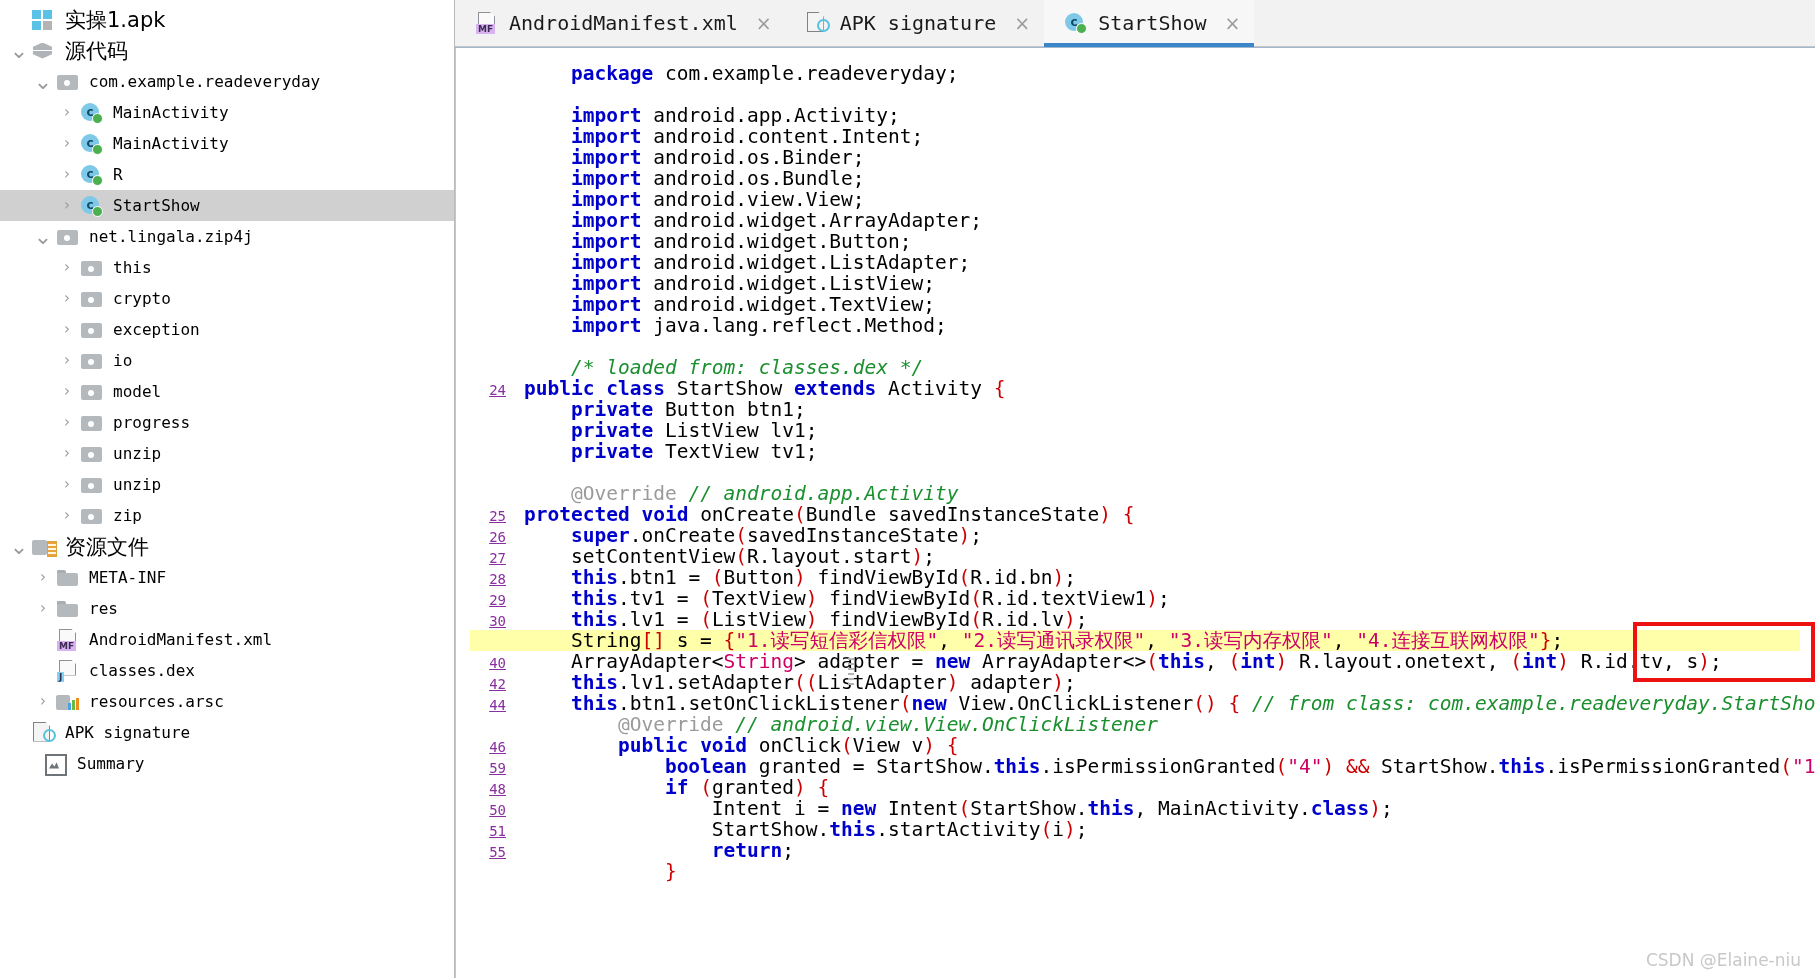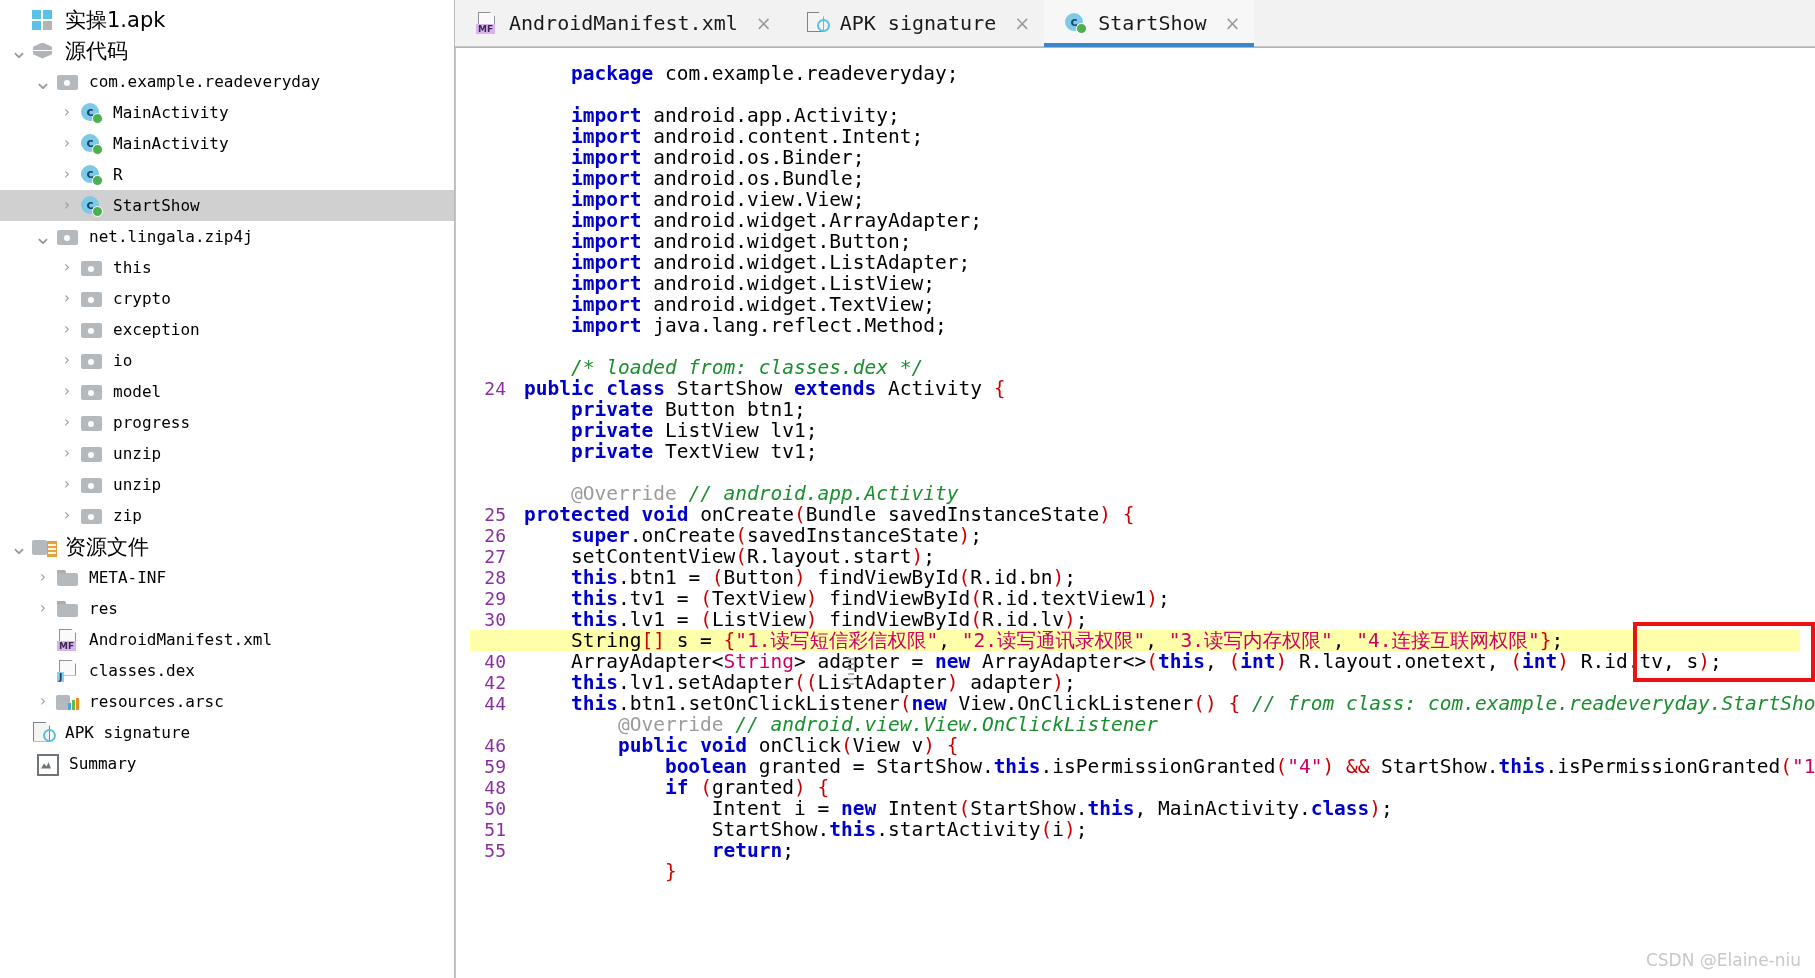--- a/index.html
+++ b/index.html
@@ -222,22 +222,23 @@
     tab-size: 4;
   }
   .cl { display: block; height: 21px; position: relative; }
   .cl.hl { background: #ffffaa; }
   .ln {
     display: inline-block;
     width: 54px;
     text-align: right;
     color: #8a2fa0;
     padding-right: 18px;
-    font-size: 18px;
+    font-size: 14px;
     user-select: none;
+    text-decoration: underline;
   }
   .kw   { color: #0000cc; font-weight: bold; }
   .cmt  { color: #1a8f2e; font-style: italic; }
   .ann  { color: #9a9a9a; }
   .str  { color: #cc0066; }
   .pun  { color: #cc0000; }
 
   
   #red-box {
     position: absolute;
@@ -387,21 +388,21 @@
       <div class="tree-row" style="padding-left: 30px;">
         <span class="twisty">›</span>
         <span class="tree-icon ic-arsc"></span>
         <span class="tree-label">resources.arsc</span>
       </div>
       <div class="tree-row" style="padding-left: 6px;">
         <span class="twisty none">&nbsp;</span>
         <span class="tree-icon ic-sig"></span>
         <span class="tree-label">APK signature</span>
       </div>
-      <div class="tree-row" style="padding-left: 10px;">
+      <div class="tree-row" style="padding-left: 18px;">
         <span class="twisty none">&nbsp;</span>
         <span class="tree-icon ic-summary"></span>
         <span class="tree-label">Summary</span>
       </div>
     </div>
 
   <div id="editor">
 
     <div id="tabbar">
         <div class="tab">

